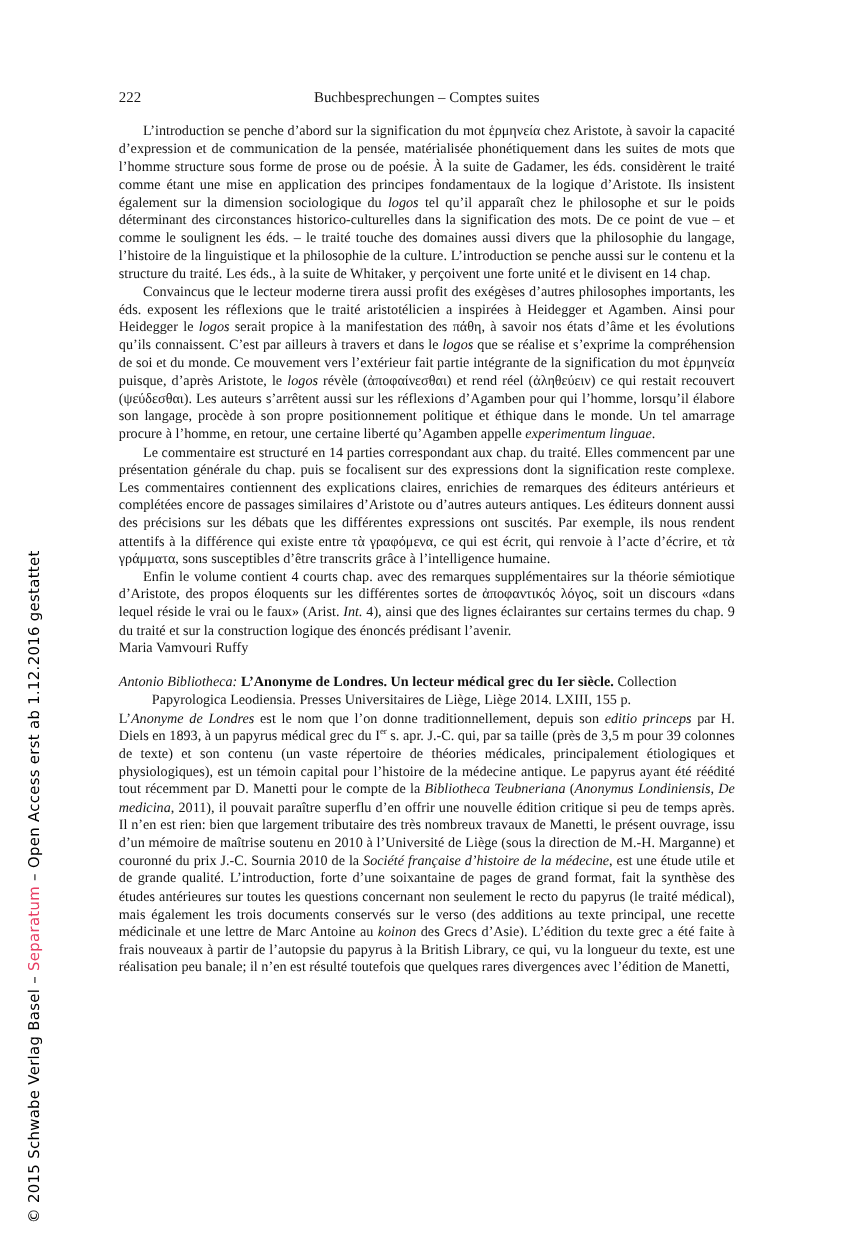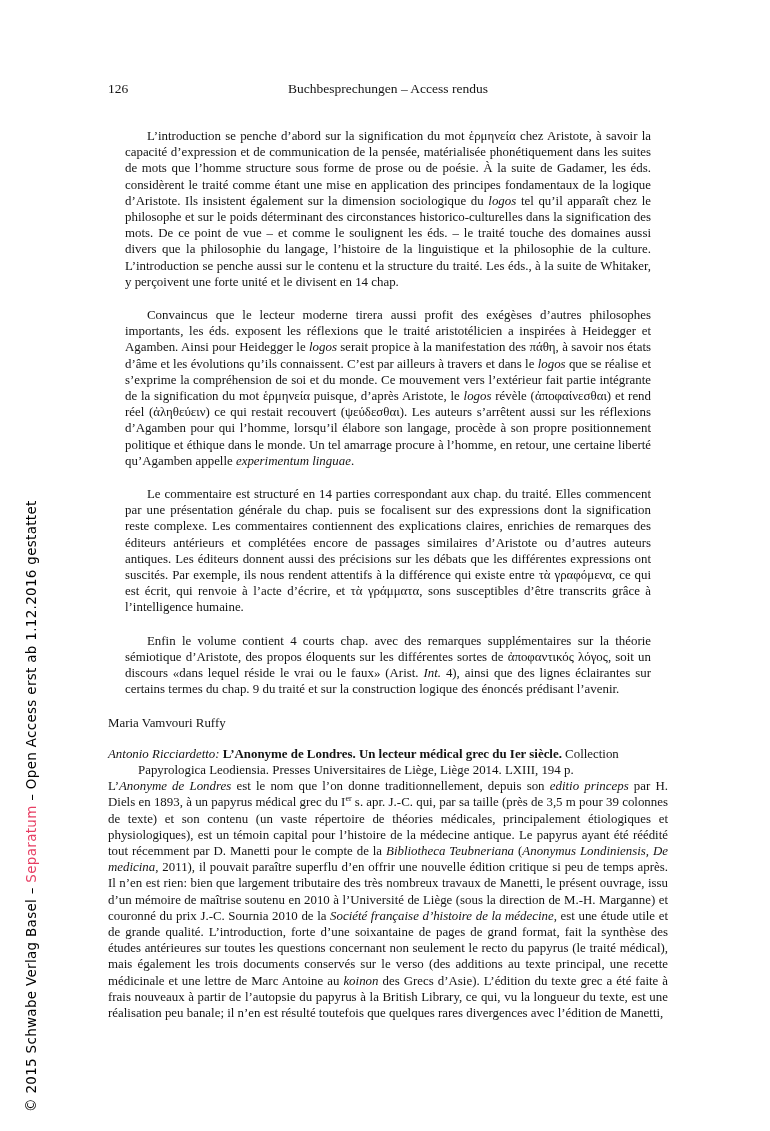--- a/index.html
+++ b/index.html
@@ -56,21 +56,21 @@
   .doc-body {
     position: absolute;
     top: 111px;
     left: 0;
     width: 560px;
     font-size: 12.9px;
     line-height: 16.2px;
     text-align: justify;
   }
   p.para {
-    margin: 17px;
+    margin: 0;
     text-indent: 22px;
   }
   .signature {
     text-align: left;
     margin: 0;
   }
   .bib-head {
     margin: 15px 0 0 0;
     padding-left: 30px;
     text-indent: -30px;
@@ -92,32 +92,32 @@
 
 <div class="page">
 
   <div class="sidebar-rotated">
     <span>© 2015 Schwabe Verlag Basel – </span><span style="color: rgb(231, 62, 99);">Separatum</span><span> – Open Access erst ab 1.12.2016 gestattet</span>
   </div>
 
   <div class="content">
 
     <div class="page-header">
-      <span class="page-number">126</span>
-      <span class="header-title">Buchbesprechungen – Access rendus</span>
+      <span class="page-number">222</span>
+      <span class="header-title">Buchbesprechungen – Comptes suites</span>
     </div>
 
     <div class="doc-body">
 
       <p class="para rich"><span>L’introduction se penche d’abord sur la signification du mot ἑρμηνεία chez Aristote, à savoir la capacité d’expression et de communication de la pensée, matérialisée phonétiquement dans les suites de mots que l’homme structure sous forme de prose ou de poésie. À la suite de Gadamer, les éds. considèrent le traité comme étant une mise en application des principes fondamentaux de la logique d’Aristote. Ils insistent également sur la dimension sociologique du </span><span style="font-style: italic;">logos</span><span> tel qu’il apparaît chez le philosophe et sur le poids déterminant des circonstances historico-culturelles dans la signification des mots. De ce point de vue – et comme le soulignent les éds. – le traité touche des domaines aussi divers que la philosophie du langage, l’histoire de la linguistique et la philosophie de la culture. L’introduction se penche aussi sur le contenu et la structure du traité. Les éds., à la suite de Whitaker, y perçoivent une forte unité et le divisent en 14 chap.</span></p>
       <p class="para rich"><span>Convaincus que le lecteur moderne tirera aussi profit des exégèses d’autres philosophes importants, les éds. exposent les réflexions que le traité aristotélicien a inspirées à Heidegger et Agamben. Ainsi pour Heidegger le </span><span style="font-style: italic;">logos</span><span> serait propice à la manifestation des πάθη, à savoir nos états d’âme et les évolutions qu’ils connaissent. C’est par ailleurs à travers et dans le </span><span style="font-style: italic;">logos</span><span> que se réalise et s’exprime la compréhension de soi et du monde. Ce mouvement vers l’extérieur fait partie intégrante de la signification du mot ἑρμηνεία puisque, d’après Aristote, le </span><span style="font-style: italic;">logos</span><span> révèle (ἀποφαίνεσθαι) et rend réel (ἀληθεύειν) ce qui restait recouvert (ψεύδεσθαι). Les auteurs s’arrêtent aussi sur les réflexions d’Agamben pour qui l’homme, lorsqu’il élabore son langage, procède à son propre positionnement politique et éthique dans le monde. Un tel amarrage procure à l’homme, en retour, une certaine liberté qu’Agamben appelle </span><span style="font-style: italic;">experimentum linguae</span><span>.</span></p>
       <p class="para rich"><span>Le commentaire est structuré en 14 parties correspondant aux chap. du traité. Elles commencent par une présentation générale du chap. puis se focalisent sur des expressions dont la signification reste complexe. Les commentaires contiennent des explications claires, enrichies de remarques des éditeurs antérieurs et complétées encore de passages similaires d’Aristote ou d’autres auteurs antiques. Les éditeurs donnent aussi des précisions sur les débats que les différentes expressions ont suscités. Par exemple, ils nous rendent attentifs à la différence qui existe entre τὰ γραφόμενα, ce qui est écrit, qui renvoie à l’acte d’écrire, et τὰ γράμματα, sons susceptibles d’être transcrits grâce à l’intelligence humaine.</span></p>
       <p class="para rich"><span>Enfin le volume contient 4 courts chap. avec des remarques supplémentaires sur la théorie sémiotique d’Aristote, des propos éloquents sur les différentes sortes de ἀποφαντικός λόγος, soit un discours «dans lequel réside le vrai ou le faux» (Arist. </span><span style="font-style: italic;">Int.</span><span> 4), ainsi que des lignes éclairantes sur certains termes du chap. 9 du traité et sur la construction logique des énoncés prédisant l’avenir.</span></p>
 
       <p class="signature">Maria Vamvouri Ruffy</p>
 
-      <div class="bib-head rich"><span style="font-style: italic;">Antonio Ricciardetto:</span><span> </span><span style="font-weight: bold;">L’Anonyme de Londres. Un lecteur médical grec du Ier siècle.</span><span> Collection Papyrologica Leodiensia. Presses Universitaires de Liège, Liège 2014. LXIII, 194 p.</span></div>
+      <div class="bib-head rich"><span style="font-style: italic;">Antonio Bibliotheca:</span><span> </span><span style="font-weight: bold;">L’Anonyme de Londres. Un lecteur médical grec du Ier siècle.</span><span> Collection Papyrologica Leodiensia. Presses Universitaires de Liège, Liège 2014. LXIII, 155 p.</span></div>
 
       <p class="review-para rich"><span>L’</span><span style="font-style: italic;">Anonyme de Londres</span><span> est le nom que l’on donne traditionnellement, depuis son </span><span style="font-style: italic;">editio princeps</span><span> par H. Diels en 1893, à un papyrus médical grec du I</span><sup>er</sup><span> s. apr. J.-C. qui, par sa taille (près de 3,5 m pour 39 colonnes de texte) et son contenu (un vaste répertoire de théories médicales, principalement étiologiques et physiologiques), est un témoin capital pour l’histoire de la médecine antique. Le papyrus ayant été réédité tout récemment par D. Manetti pour le compte de la </span><span style="font-style: italic;">Bibliotheca Teubneriana</span><span> (</span><span style="font-style: italic;">Anonymus Londiniensis, De medicina</span><span>, 2011), il pouvait paraître superflu d’en offrir une nouvelle édition critique si peu de temps après. Il n’en est rien: bien que largement tributaire des très nombreux travaux de Manetti, le présent ouvrage, issu d’un mémoire de maîtrise soutenu en 2010 à l’Université de Liège (sous la direction de M.-H. Marganne) et couronné du prix J.-C. Sournia 2010 de la </span><span style="font-style: italic;">Société française d’histoire de la médecine</span><span>, est une étude utile et de grande qualité. L’introduction, forte d’une soixantaine de pages de grand format, fait la synthèse des études antérieures sur toutes les questions concernant non seulement le recto du papyrus (le traité médical), mais également les trois documents conservés sur le verso (des additions au texte principal, une recette médicinale et une lettre de Marc Antoine au </span><span style="font-style: italic;">koinon</span><span> des Grecs d’Asie). L’édition du texte grec a été faite à frais nouveaux à partir de l’autopsie du papyrus à la British Library, ce qui, vu la longueur du texte, est une réalisation peu banale; il n’en est résulté toutefois que quelques rares divergences avec l’édition de Manetti,</span></p>
 
     </div>
   </div>
 </div>
 
 </body></html>

